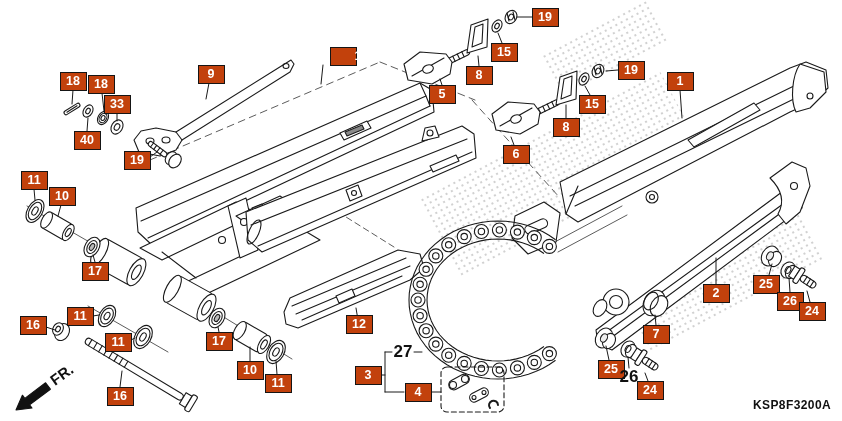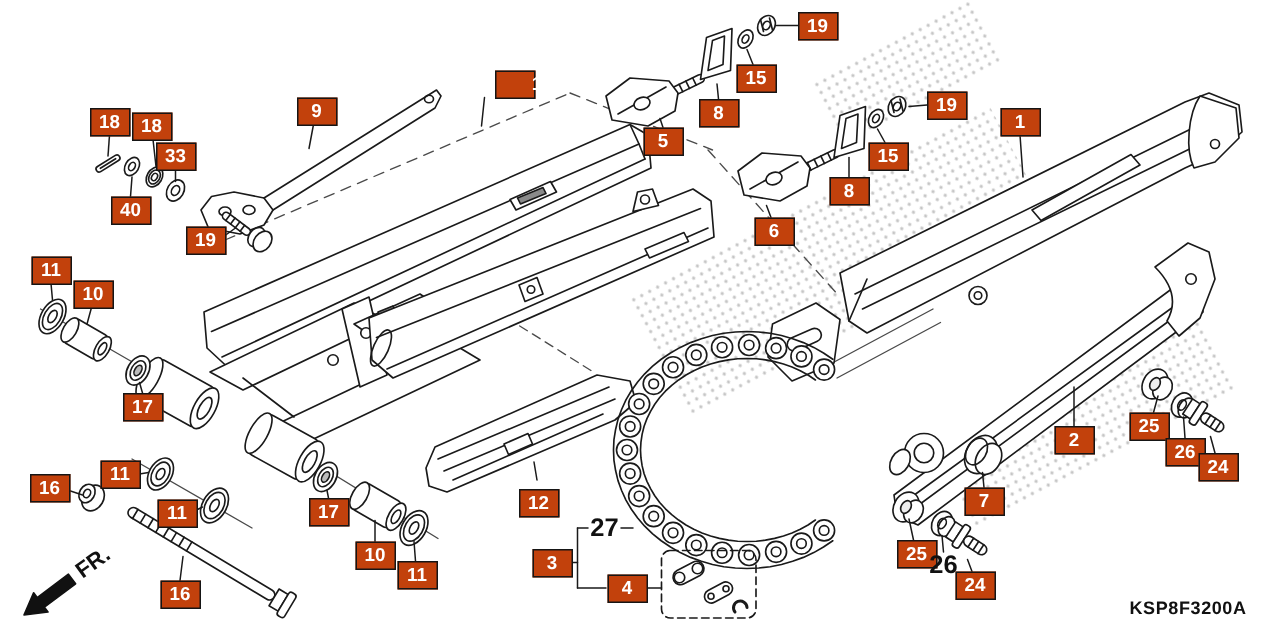--- a/index.html
+++ b/index.html
@@ -472,21 +472,21 @@
       <div class="callout" style="left: 34px; top: 180px;">11</div>
       <div class="callout" style="left: 62px; top: 196px;">10</div>
       <div class="callout" style="left: 95px; top: 271px;">17</div>
       <div class="callout" style="left: 33px; top: 325px;">16</div>
       <div class="callout" style="left: 80px; top: 316px;">11</div>
       <div class="callout" style="left: 118px; top: 342px;">11</div>
       <div class="callout" style="left: 120px; top: 396px;">16</div>
       <div class="callout" style="left: 219px; top: 341px;">17</div>
       <div class="callout" style="left: 250px; top: 370px;">10</div>
       <div class="callout" style="left: 278px; top: 383px;">11</div>
-      <div class="callout" style="left: 359px; top: 335px;">12</div>
+      <div class="callout" style="left: 359px; top: 324px;">12</div>
       <div class="callout" style="left: 368px; top: 375px;">3</div>
       <div class="callout" style="left: 418px; top: 392px;">4</div>
       <div class="callout plain" style="left: 403px; top: 352px;">27</div>
     </div>
 
 <div class="diagram-code">KSP8F3200A</div>
 
 </div>
 
 </body></html>

